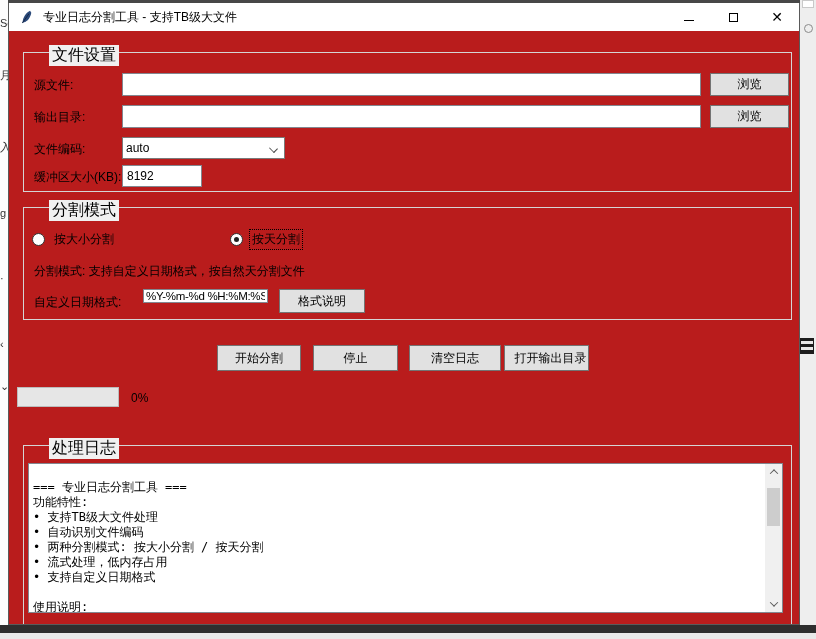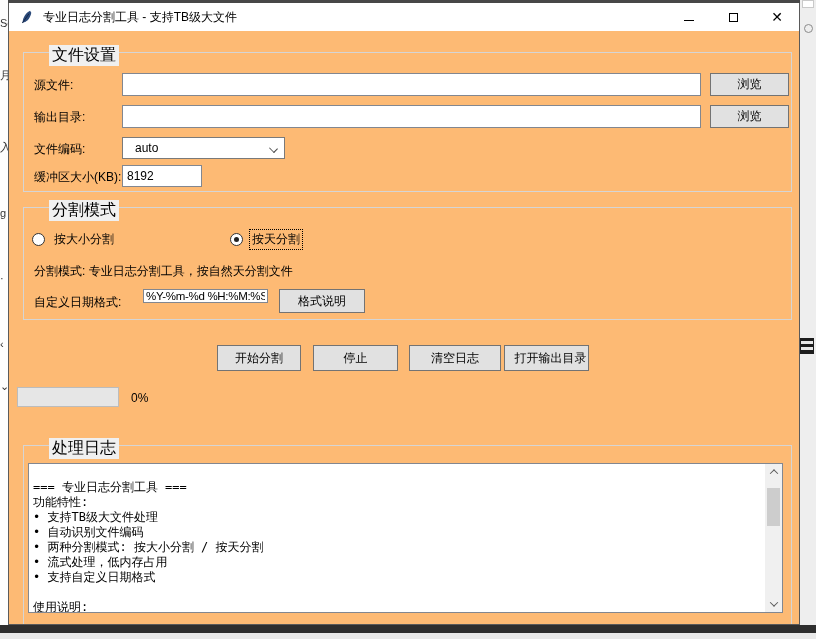--- a/index.html
+++ b/index.html
@@ -23,21 +23,21 @@
   .rs-corner { position:absolute; left:2px; top:0; width:12px; height:8px; background:#fff; border:1px solid #c9c9c9; }
   .rs-circle { position:absolute; left:4px; top:24px; width:9px; height:9px; border:1.5px solid #8a8a8a; border-radius:50%; }
   .rs-dark { position:absolute; left:0; top:338px; width:14px; height:16px; background:#1d1d1d; }
   .rs-dark i { display:block; height:3px; margin:3px 1px 0 1px; background:#e8e8e8; }
   .top-band { position:absolute; left:8px; top:0; width:792px; height:3px; background:#474747; }
   .bottom-band { position:absolute; left:0; top:625px; width:816px; height:8px; background:#2e2e2e; }
   .bottom-strip { position:absolute; left:0; top:633px; width:816px; height:6px; background:#e9e9e9; }
 
   
   .win { position:absolute; left:8px; top:3px; width:792px; height:622px;
-         background:#fdba74; border:1px solid #5a5a5a; border-top:none; overflow:hidden; }
+         background:#b91c1c; border:1px solid #5a5a5a; border-top:none; overflow:hidden; }
   .titlebar { position:absolute; left:0; top:0; width:100%; height:28px; background:#ffffff; display:flex; align-items:center; }
   .app-icon { margin-left:10px; width:15px; height:16px; flex:none; }
   .title-text { margin-left:9px; font-size:12px; color:#000; }
   .win-controls { position:absolute; right:0; top:0; height:28px; display:flex; }
   .wc-btn { width:44px; height:28px; display:flex; align-items:center; justify-content:center; color:#000; font-size:13px; cursor:default; }
   .wc-min span { display:block; width:10px; border-top:1px solid #000; margin-top:6px; }
   .wc-max span { display:block; width:9px; height:9px; border:1px solid #000; }
   .wc-close { font-size:14px; font-weight:400; }
 
   
@@ -53,21 +53,21 @@
   .btn { position:absolute; background:#e1e1e1; border:1px solid #737373; font-size:12px;
          display:flex; align-items:center; justify-content:center; font-family:"Liberation Sans",sans-serif; }
 
   
   .src-label{ top:24px; } .src-entry{ left:98px; top:20px; width:579px; height:23px; }
   .src-browse{ left:686px; top:20px; width:79px; height:23px; }
   .out-label{ top:56px; } .out-entry{ left:98px; top:52px; width:579px; height:23px; }
   .out-browse{ left:686px; top:52px; width:79px; height:23px; }
   .enc-label{ top:88px; }
   .combo { position:absolute; left:98px; top:84px; width:163px; height:22px; background:#fff;
-           border:1px solid #7a7a7a; display:flex; align-items:center; padding-left:12px; font-size:12px; }
+           border:1px solid #7a7a7a; display:flex; align-items:center; padding-left:3px; font-size:12px; }
   .combo .arrow { position:absolute; right:7px; top:7px; width:7px; height:7px;
                   border-right:1.4px solid #444; border-bottom:1.4px solid #444; transform:rotate(45deg) scale(1,.8); }
   .buf-label{ top:116px; } .buf-entry{ left:98px; top:112px; width:80px; height:22px; }
 
   
   .radio-row { position:absolute; left:8px; top:22px; display:flex; align-items:center; }
   .radio { display:flex; align-items:center; }
   .radio .circle { width:13px; height:13px; border:1px solid #333; border-radius:50%; background:#fff;
                    display:flex; align-items:center; justify-content:center; flex:none; }
   .radio .circle .dot { width:5px; height:5px; border-radius:50%; background:#222; }
@@ -175,21 +175,21 @@
         <span class="rlabel">按大小分割</span>
       </div>
       <div class="radio radio2 focused">
         <span class="circle">
             <span class="dot"></span>
           </span>
         <span class="rlabel">按天分割</span>
       </div>
     </div>
 
-    <span class="mode-desc">分割模式: 专业日志分割工具，按自然天分割文件</span>
+    <span class="mode-desc">分割模式: 支持自定义日期格式，按自然天分割文件</span>
 
     <span class="dfmt-label">自定义日期格式:</span>
     <input class="entry dfmt-entry" value="%Y-%m-%d %H:%M:%S" style="">
     <button class="btn dfmt-btn">格式说明</button>
   </div>
 
   <button class="btn act-start">开始分割</button>
   <button class="btn act-stop">停止</button>
   <button class="btn act-clear">清空日志</button>
   <button class="btn act-open">打开输出目录</button>

